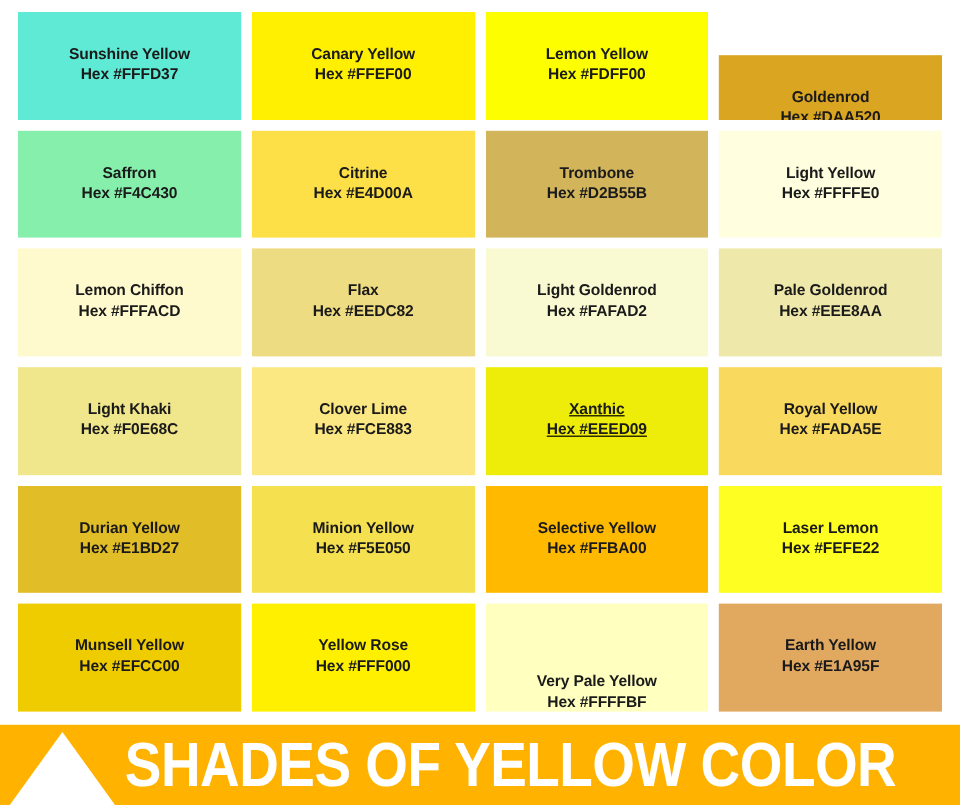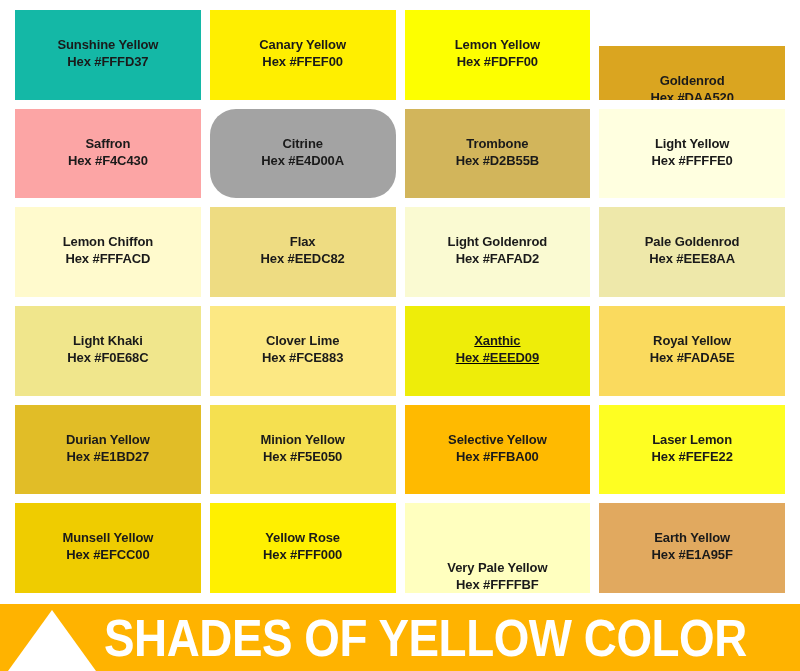--- a/index.html
+++ b/index.html
@@ -106,41 +106,41 @@
     letter-spacing: -0.5px;
     white-space: nowrap;
   }
 </style>
 </head>
 <body>
 
 <div id="palette-page" style="background: rgb(255, 255, 255);">
 
   <div id="swatch-grid">
-      <div class="swatch" style="background: #14b8a6;">
+      <div class="swatch" style="background: #5eead4;">
         <div class="swatch-name">Sunshine Yellow</div>
         <div class="swatch-hex">Hex #FFFD37</div>
       </div>
       <div class="swatch" style="background: rgb(255, 239, 0);">
         <div class="swatch-name">Canary Yellow</div>
         <div class="swatch-hex">Hex #FFEF00</div>
       </div>
       <div class="swatch" style="background: rgb(253, 255, 0);">
         <div class="swatch-name">Lemon Yellow</div>
         <div class="swatch-hex">Hex #FDFF00</div>
       </div>
       <div class="swatch" style="background: rgb(218, 165, 32); margin-top: 36px;">
         <div class="swatch-name">Goldenrod</div>
         <div class="swatch-hex">Hex #DAA520</div>
       </div>
-      <div class="swatch" style="background: #fca5a5;">
+      <div class="swatch" style="background: #86efac;">
         <div class="swatch-name">Saffron</div>
         <div class="swatch-hex">Hex #F4C430</div>
       </div>
-      <div class="swatch" style="background: #a3a3a3; border-radius: 26px;">
+      <div class="swatch" style="background: #fde047;">
         <div class="swatch-name">Citrine</div>
         <div class="swatch-hex">Hex #E4D00A</div>
       </div>
       <div class="swatch" style="background: rgb(210, 181, 91);">
         <div class="swatch-name">Trombone</div>
         <div class="swatch-hex">Hex #D2B55B</div>
       </div>
       <div class="swatch" style="background: rgb(255, 255, 224);">
         <div class="swatch-name">Light Yellow</div>
         <div class="swatch-hex">Hex #FFFFE0</div>

